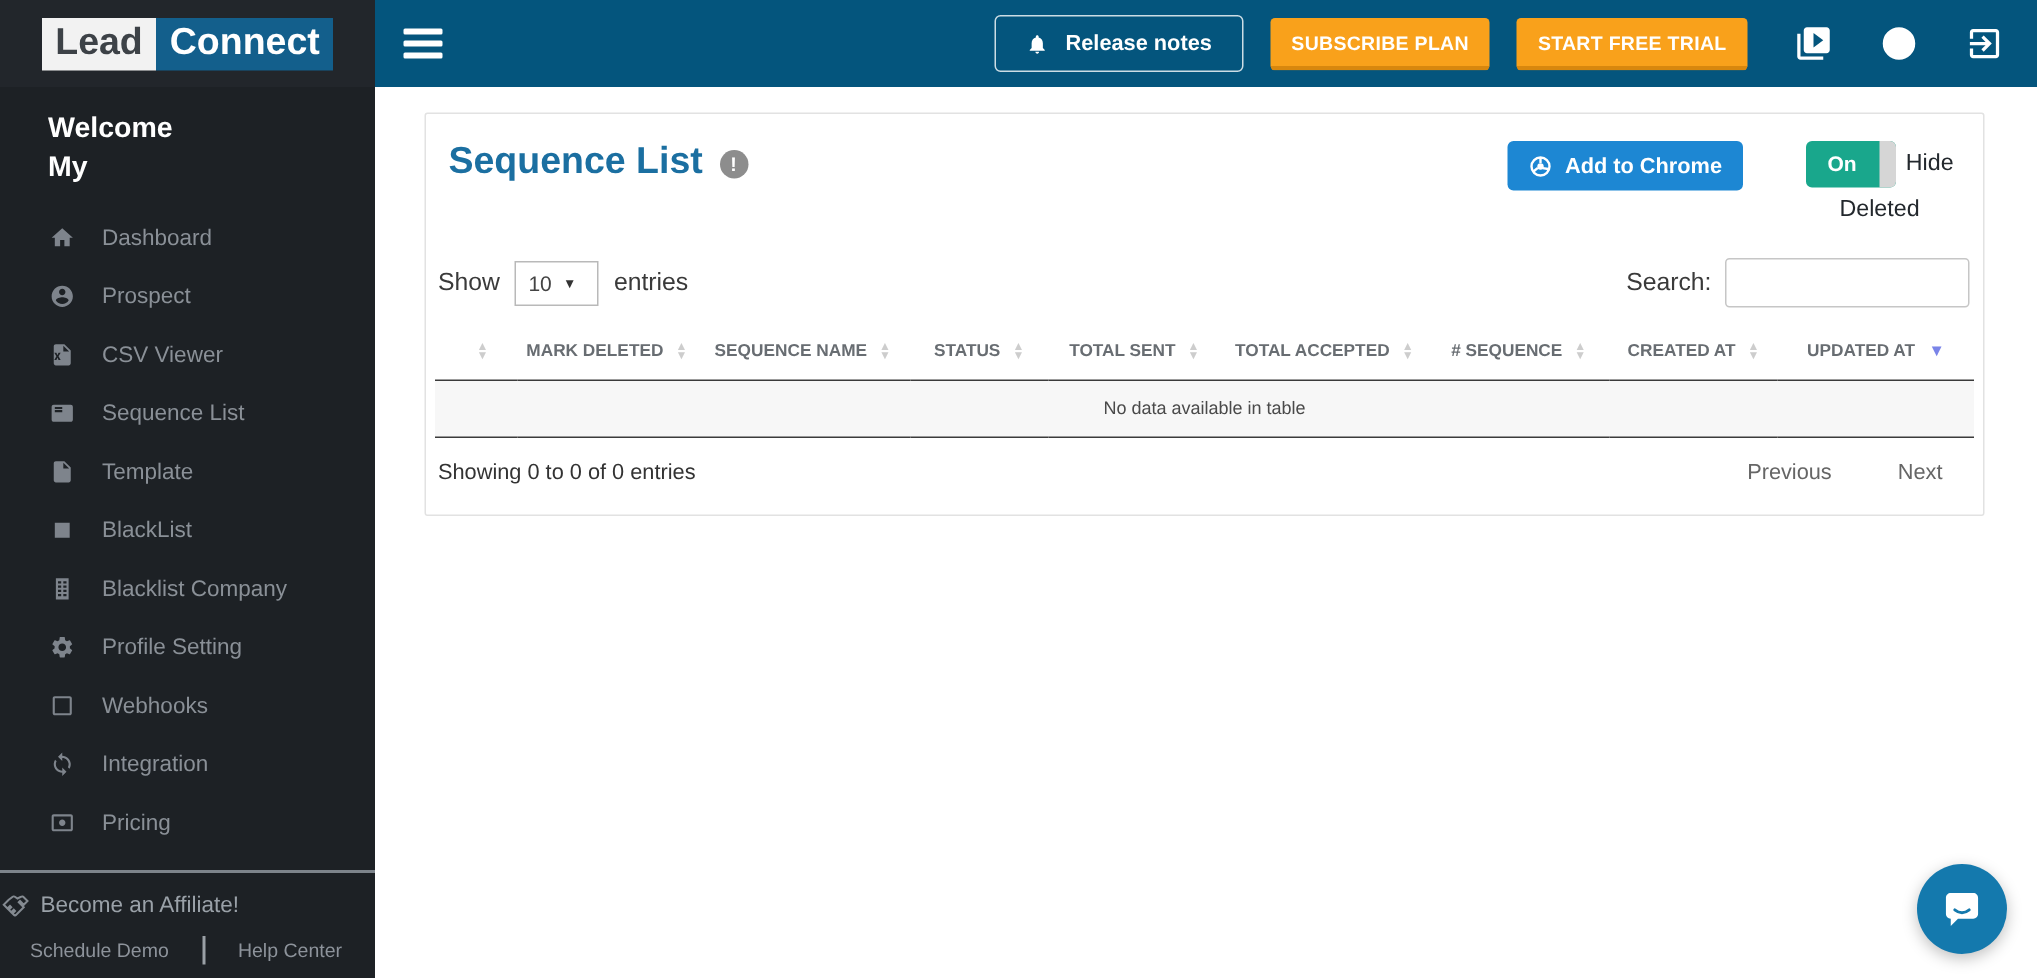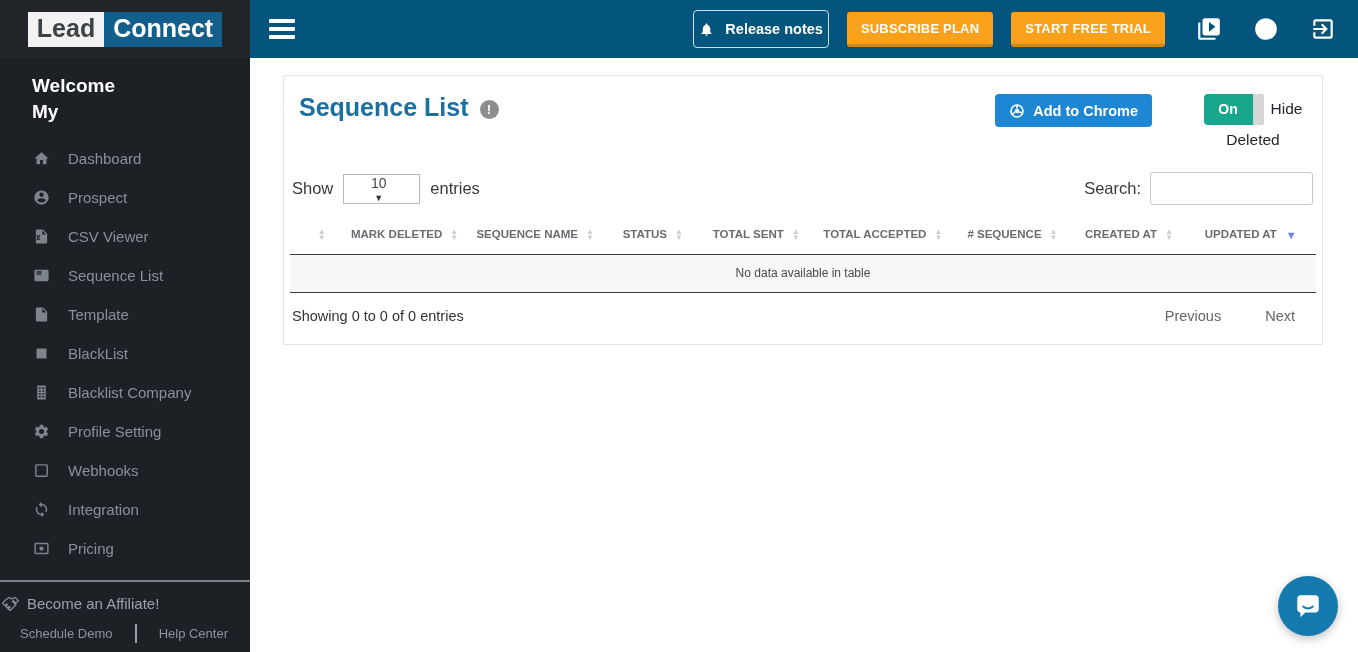--- a/index.html
+++ b/index.html
@@ -22,43 +22,43 @@
   .affiliate { display:flex; align-items:center; justify-content:flex-start; gap:7px; color:#9aa1a8; font-size:15px; cursor:pointer; }
   .affiliate svg { width:20px; height:14px; fill:#848a91; }
   .bottom-links { display:flex; align-items:center; justify-content:space-between; padding:12px 22px 0 20px; font-size:13px; color:#8d939b; }
   .v-sep { width:2px; height:19px; background:#9aa0a6; }
   .bottom-link { cursor:pointer; }
   
   .header { position:absolute; left:250px; top:0; width:1108px; height:58px; background:#04557d; display:flex; align-items:center; padding:0 22px 0 19px; }
   .hamburger { width:26px; cursor:pointer; display:flex; flex-direction:column; gap:4px; }
   .hamburger div { height:4px; background:#ffffff; border-radius:1px; }
   .header-spacer { flex:1; }
-  .btn-release { display:flex; align-items:center; gap:11px; background:transparent; border:1px solid rgba(255,255,255,.8); border-radius:4px; color:#fff; font-family:inherit; font-weight:bold; font-size:14.5px; padding:10px 5px; cursor:pointer; margin-right:18px; }
+  .btn-release { display:flex; align-items:center; gap:11px; background:transparent; border:1px solid rgba(255,255,255,.8); border-radius:4px; color:#fff; font-family:inherit; font-weight:bold; font-size:14.5px; padding:10px 20px; cursor:pointer; margin-right:18px; }
   .btn-release svg { width:15px; height:15px; fill:#fff; }
   .btn-orange { background:#f9a11b; border:none; border-bottom:3px solid #d8870e; border-radius:3px; color:#fff; font-family:inherit; font-weight:bold; font-size:13px; padding:9px 14px 8px; cursor:pointer; letter-spacing:.2px; margin-right:18px; }
   .header-icons { display:flex; align-items:center; gap:31px; margin-left:13px; }
   .hicon { cursor:pointer; display:flex; }
   .hicon svg { width:26px; height:26px; fill:#ffffff; }
   
   .main { position:absolute; left:250px; top:58px; width:1108px; height:594px; background:#ffffff; }
   .card { margin:17px 35px 0 33px; border:1px solid #e2e2e2; border-radius:2px; padding:0 6px 8px; background:#fff; }
   .card-head { display:flex; justify-content:space-between; align-items:flex-start; padding:17px 8px 8px 9px; }
   .title-wrap { display:flex; align-items:center; gap:11px; }
   .page-title { color:#1b6fa1; font-size:25px; font-weight:bold; }
   .info-icon { width:19px; height:19px; border-radius:50%; background:#8d8d8d; color:#fff; font-weight:bold; font-size:13px; display:flex; align-items:center; justify-content:center; margin-top:4px; cursor:pointer; }
-  .head-right { display:flex; align-items:flex-start; gap:46px; padding-top:1px; }
+  .head-right { display:flex; align-items:flex-start; gap:36px; padding-top:1px; }
   .btn-chrome { display:flex; align-items:center; gap:8px; background:#1d87d3; border:none; border-radius:4px; color:#fff; font-family:inherit; font-weight:bold; font-size:14.5px; padding:0 14px; height:33px; cursor:pointer; }
   .btn-chrome svg { width:16px; height:16px; }
   .toggle-group { width:110px; text-align:center; font-size:15.5px; color:#23282d; line-height:29px; }
   .toggle { display:inline-block; vertical-align:middle; width:60px; height:31px; border-radius:4px; background:#19a78c; position:relative; margin-right:7px; cursor:pointer; }
   .toggle-on-text { display:block; margin-right:11px; color:#fff; font-weight:bold; font-size:14px; line-height:31px; text-align:center; }
   .toggle-handle { position:absolute; right:0; top:0; width:11px; height:31px; background:#d6d6d6; border-radius:0 4px 4px 0; }
   .controls { display:flex; align-items:center; padding:10px 3px 13px 2px; }
   .ctrl-text { font-size:16.5px; color:#3a3a3a; }
-  .select-box { width:77px; height:30px; border:1px solid #b9b9b9; margin:0 10px; display:flex; align-items:center; justify-content:space-between; padding:0 14px 0 8px; font-size:14px; color:#444; cursor:pointer; background:#fff;flex-direction:column; }
+  .select-box { width:56px; height:30px; border:1px solid #b9b9b9; margin:0 10px; display:flex; align-items:center; justify-content:space-between; padding:0 14px 0 8px; font-size:14px; color:#444; cursor:pointer; background:#fff; }
   .select-arrow { font-size:9px; color:#333; }
   .controls .spacer { flex:1; }
   .search-label { font-size:16.5px; color:#3a3a3a; margin-right:9px; }
   .search-input { width:163px; height:33px; border:1px solid #c6c6c6; border-radius:3px; font-family:inherit; font-size:14px; padding:0 8px; }
   table.dt { width:100%; border-collapse:collapse; }
   table.dt th { padding:10px 4px 13px; font-size:11.5px; color:#686d72; font-weight:bold; border-bottom:1px solid #3b3b3b; white-space:nowrap; text-align:center; cursor:pointer; }
   .sort-icons { display:inline-flex; flex-direction:column; vertical-align:middle; margin-left:8px; color:#cdcdcd; font-size:8px; line-height:6px; }
   .sort-desc { color:#7a84e8; font-size:11px; margin-left:9px; vertical-align:middle; }
   .empty-row td { background:#f7f7f7; text-align:center; font-size:12px; color:#4a4a4a; padding:11px 0 12px; border-bottom:1px solid #3b3b3b; }
   .table-footer { display:flex; justify-content:space-between; align-items:center; padding:15px 3px 12px 2px; font-size:14.5px; color:#333; }

